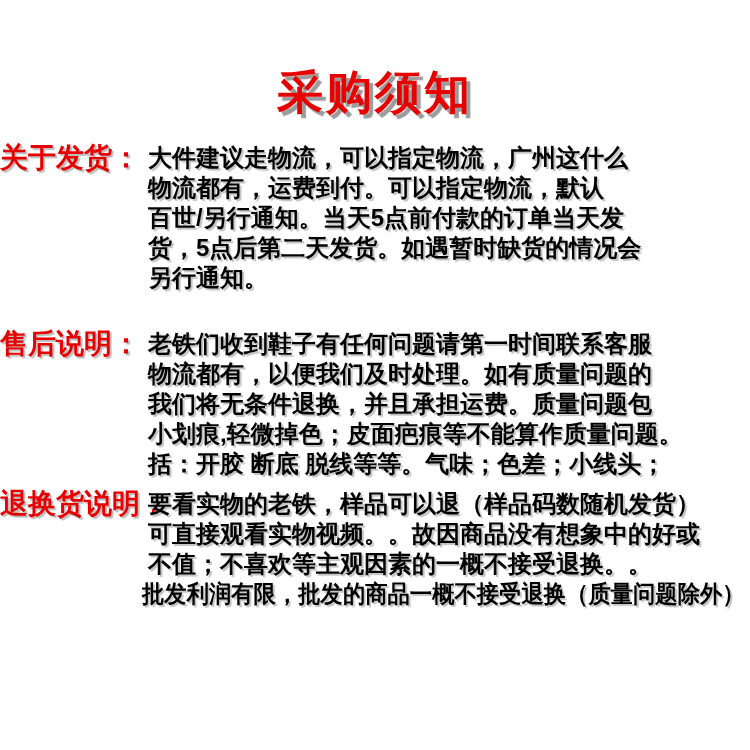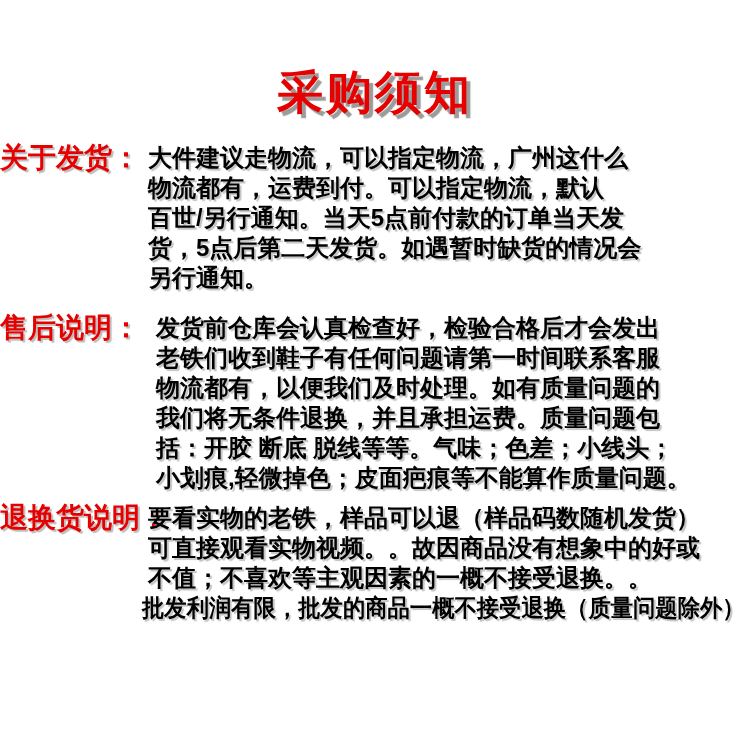--- a/index.html
+++ b/index.html
@@ -21,21 +21,21 @@
     letter-spacing: 3px;
     color: #e60000;
     text-shadow: 4px 4px 1px #9b9b9b;
     font-weight: bold;
   }
   .section {
     display: flex;
     align-items: flex-start;
   }
   .sec-1 { margin-top: 25px; }
-  .sec-2 { margin-top: 20px; gap: 8px; }
+  .sec-2 { margin-top: 36px; }
   .sec-3 { margin-top: 10px; }
   .sec-label {
     flex: 0 0 140px;
     width: 140px;
     text-align: right;
     color: #e60000;
     font-size: 28px;
     line-height: 30px;
     text-shadow: 2px 2px 1px #bdbdbd;
     white-space: nowrap;
@@ -67,26 +67,25 @@
       <div class="line">物流都有，运费到付。可以指定物流，默认</div>
       <div class="line">百世/另行通知。当天5点前付款的订单当天发</div>
       <div class="line">货，5点后第二天发货。如遇暂时缺货的情况会</div>
       <div class="line">另行通知。</div>
     </div>
   </div>
 
   <div class="section sec-2">
     <div class="sec-label">售后说明：</div>
     <div class="sec-body">
-      <div class="line">发货前仓库会认真检查好，检验合格后才会发出</div>
       <div class="line">老铁们收到鞋子有任何问题请第一时间联系客服</div>
       <div class="line">物流都有，以便我们及时处理。如有质量问题的</div>
       <div class="line">我们将无条件退换，并且承担运费。质量问题包</div>
+      <div class="line">小划痕,轻微掉色；皮面疤痕等不能算作质量问题。</div>
       <div class="line">括：开胶 断底 脱线等等。气味；色差；小线头；</div>
-      <div class="line">小划痕,轻微掉色；皮面疤痕等不能算作质量问题。</div>
     </div>
   </div>
 
   <div class="section sec-3">
     <div class="sec-label">退换货说明：</div>
     <div class="sec-body">
       <div class="line">要看实物的老铁，样品可以退（样品码数随机发货）</div>
       <div class="line">可直接观看实物视频。。故因商品没有想象中的好或</div>
       <div class="line">不值；不喜欢等主观因素的一概不接受退换。。</div>
       <div class="line squeeze">批发利润有限，批发的商品一概不接受退换（质量问题除外）</div>

